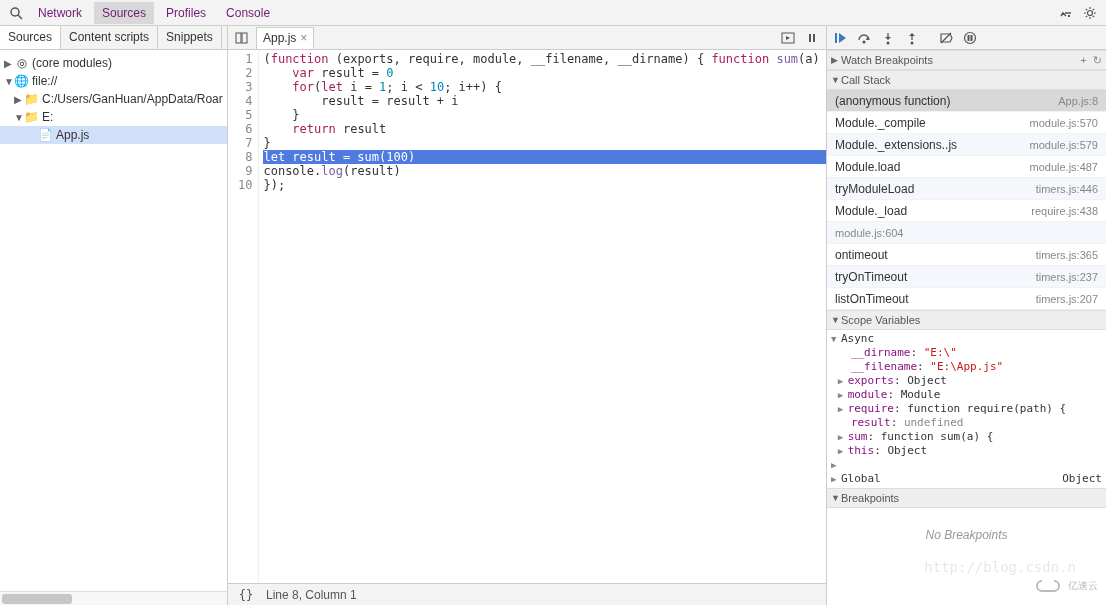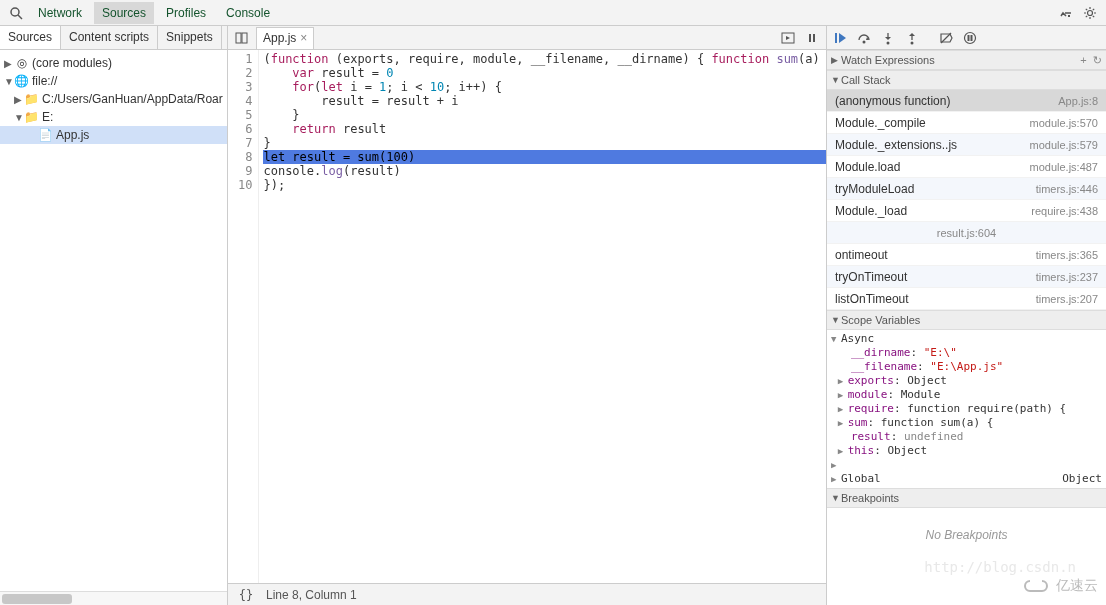--- a/index.html
+++ b/index.html
@@ -19,21 +19,21 @@
       align-items: center;
       height: 26px;
       border-bottom: 1px solid #ccc;
       background: #f3f3f3;
       padding: 0 6px;
       gap: 4px;
     }
     .top-toolbar .tab {
       padding: 4px 8px;
       cursor: pointer;
-      color: #14532d;
+      color: #701a75;
     }
     .top-toolbar .tab.active {
       background: #d8d8d8;
     }
     .top-toolbar .spacer { flex: 1; }
     .icon-btn { cursor: pointer; display: inline-flex; align-items: center; justify-content: center; width: 20px; height: 20px; color: #555; }
     .icon-btn svg { width: 16px; height: 16px; }
 
     .main {
       display: flex;
@@ -129,21 +129,21 @@
       text-align: right;
       padding: 2px 6px 2px 10px;
       user-select: none;
       border-right: 1px solid #eee;
     }
     .code {
       flex: 1;
       padding: 2px 4px;
     }
     .line { height: 14px; line-height: 14px; white-space: pre; }
-    .line.highlighted { background: #4f7ae0; color: #000000; }
+    .line.highlighted { background: #4f7ae0; color: #ffffff; }
     .kw { color: #a71d5d; }
     .num { color: #0086b3; }
     .fn { color: #795da3; }
     .statusbar {
       display: flex;
       align-items: center;
       height: 22px;
       border-top: 1px solid #ccc;
       background: #f3f3f3;
       padding: 0 8px;
@@ -182,21 +182,20 @@
     }
     .section-header .tri { width: 10px; font-size: 9px; color: #666; }
     .section-header .spacer { flex: 1; }
     .section-header .hdr-btn { color: #888; cursor: pointer; margin-left: 6px; }
     .callstack-row {
       display: flex;
       align-items: center;
       height: 22px;
       padding: 0 8px;
       border-bottom: 1px solid #f2f2f2;
-      justify-content: center;
     }
     .callstack-row.sel { background: #d8d8d8; }
     .callstack-row.alt { background: #f4f7fc; }
     .callstack-row .name { flex: 1; color: #333; }
     .callstack-row .loc { color: #888; font-size: 11px; }
     .scope-body {
       padding: 2px 4px;
       font-family: Consolas, Menlo, monospace;
       font-size: 11px;
     }
@@ -224,21 +223,21 @@
       color: #e8e8e8;
       font-family: Consolas, monospace;
       font-size: 14px;
       pointer-events: none;
     }
     .watermark2 {
       position: absolute;
       bottom: 10px;
       right: 8px;
       color: #bbb;
-      font-size: 14px;
+      font-size: 10px;
       pointer-events: none;
       display: flex;
       align-items: center;
       gap: 4px;
     }
   </style>
 </head>
 <body>
 
 <div class="top-toolbar">
@@ -416,21 +415,21 @@
         <svg viewBox="0 0 16 16">
             <circle cx="8" cy="8" r="5.5" stroke="#555" fill="none" stroke-width="1.2"></circle>
             <rect x="5.5" y="5" width="2" height="6" fill="#555"></rect>
             <rect x="8.5" y="5" width="2" height="6" fill="#555"></rect>
           </svg>
       </span>
     </div>
 
     <div class="section-header">
       <span class="tri">▶</span>
-      <span>Watch Expressions</span>
+      <span>Watch Breakpoints</span>
       <span class="spacer"></span>
       <span class="hdr-btn">+</span>
       <span class="hdr-btn">↻</span>
     </div>
 
     <div class="section-header">
       <span class="tri">▼</span>
       <span>Call Stack</span>
       <span class="spacer"></span>
       <label class="async-chk">
@@ -457,21 +456,21 @@
         </div>
       <div class="callstack-row alt">
           <span class="name">tryModuleLoad</span>
           <span class="loc">timers.js:446</span>
         </div>
       <div class="callstack-row">
           <span class="name">Module._load</span>
           <span class="loc">require.js:438</span>
         </div>
       <div class="callstack-row alt">
-          <span class="loc">result.js:604</span>
+          <span class="loc">module.js:604</span>
         </div>
       <div class="callstack-row">
           <span class="name">ontimeout</span>
           <span class="loc">timers.js:365</span>
         </div>
       <div class="callstack-row alt">
           <span class="name">tryOnTimeout</span>
           <span class="loc">timers.js:237</span>
         </div>
       <div class="callstack-row">
@@ -484,22 +483,22 @@
       <span class="tri">▼</span>
       <span>Scope Variables</span>
     </div>
     <div class="scope-body">
       <div class="scope-line"><span class="scope-arrow">▼</span><span>Async</span></div>
       <div class="scope-line">   <span class="scope-label">__dirname</span>: <span class="scope-val-str">"E:\"</span></div>
       <div class="scope-line">   <span class="scope-label">__filename</span>: <span class="scope-val-str">"E:\App.js"</span></div>
       <div class="scope-line"> <span class="scope-arrow">▶</span><span class="scope-label">exports</span>: <span class="scope-val-obj">Object</span></div>
       <div class="scope-line"> <span class="scope-arrow">▶</span><span class="scope-label">module</span>: <span class="scope-val-obj">Module</span></div>
       <div class="scope-line"> <span class="scope-arrow">▶</span><span class="scope-label">require</span>: <span class="scope-val-obj">function require(path) {</span></div>
+      <div class="scope-line">   <span class="scope-label">result</span>: <span class="scope-val-undef">undefined</span></div>
       <div class="scope-line"> <span class="scope-arrow">▶</span><span class="scope-label">sum</span>: <span class="scope-val-obj">function sum(a) {</span></div>
-      <div class="scope-line">   <span class="scope-label">result</span>: <span class="scope-val-undef">undefined</span></div>
       <div class="scope-line"> <span class="scope-arrow">▶</span><span class="scope-label">this</span>: <span class="scope-val-obj">Object</span></div>
       <div class="scope-line"><span class="scope-arrow">▶</span></div>
       <div class="scope-line"><span class="scope-arrow">▶</span><span>Global</span><span style="float:right;color:#333;">Object</span></div>
     </div>
 
     <div class="section-header">
       <span class="tri">▼</span>
       <span>Breakpoints</span>
     </div>
     <div class="no-bp">No Breakpoints</div>

